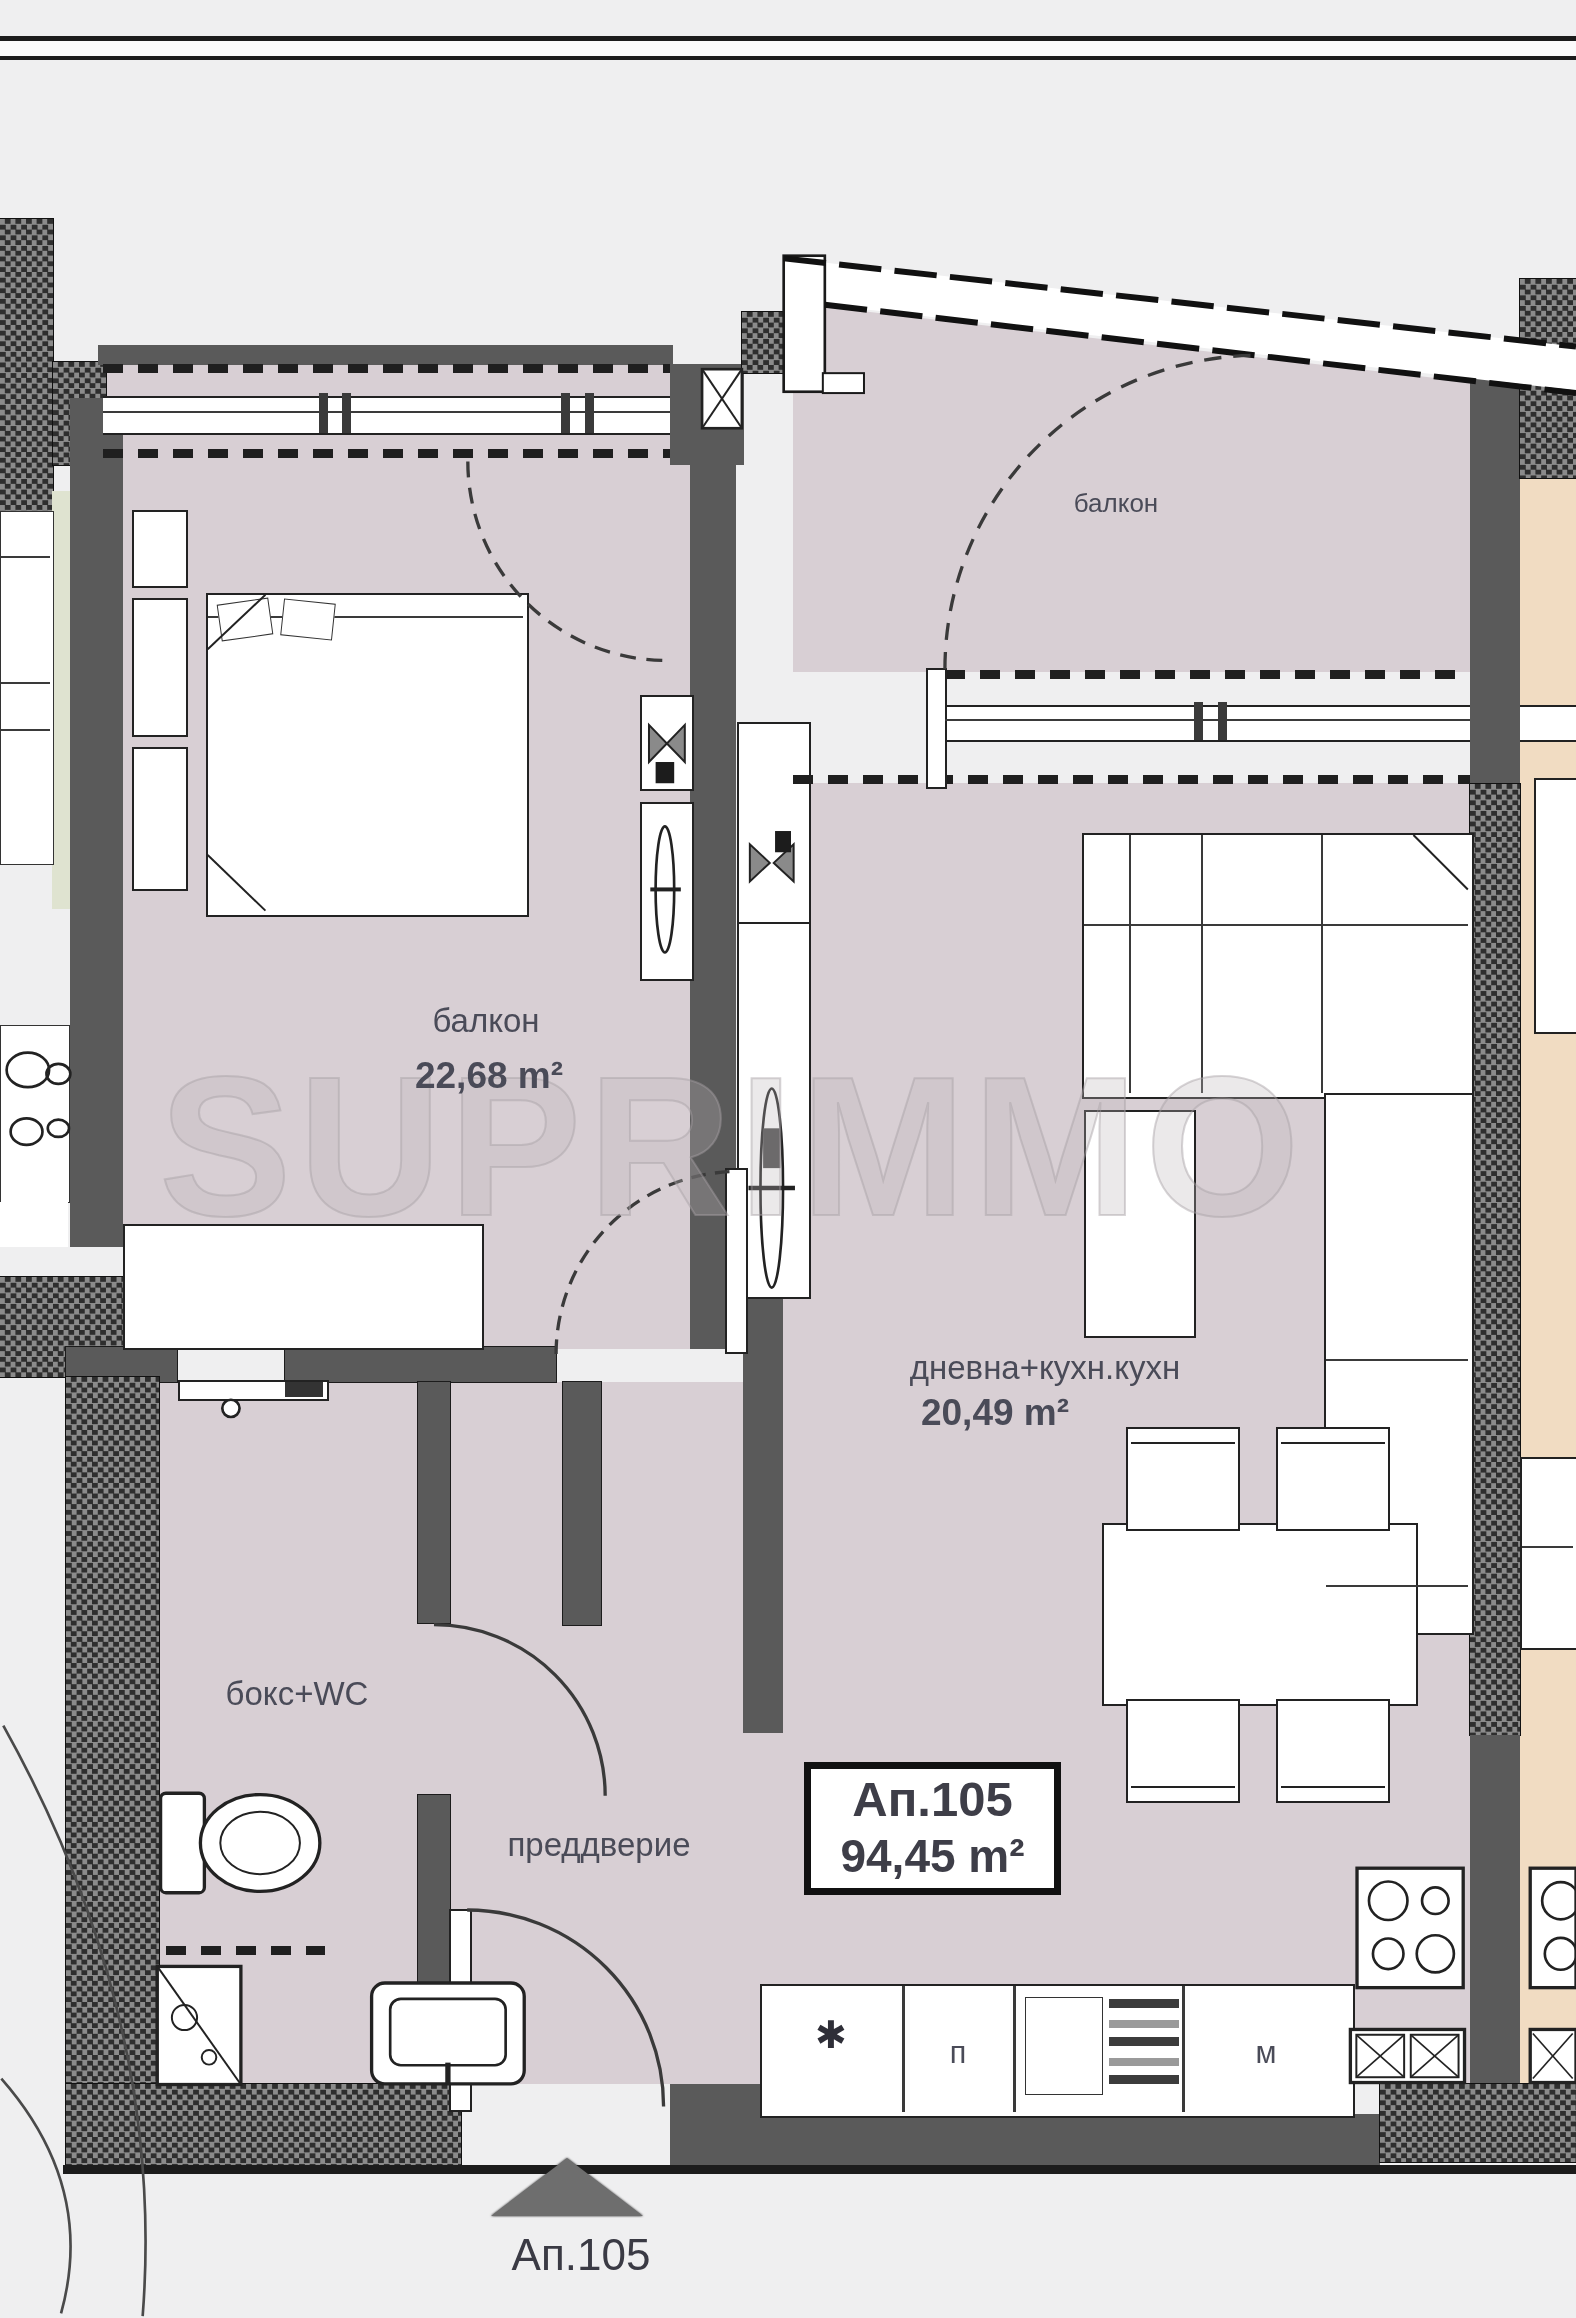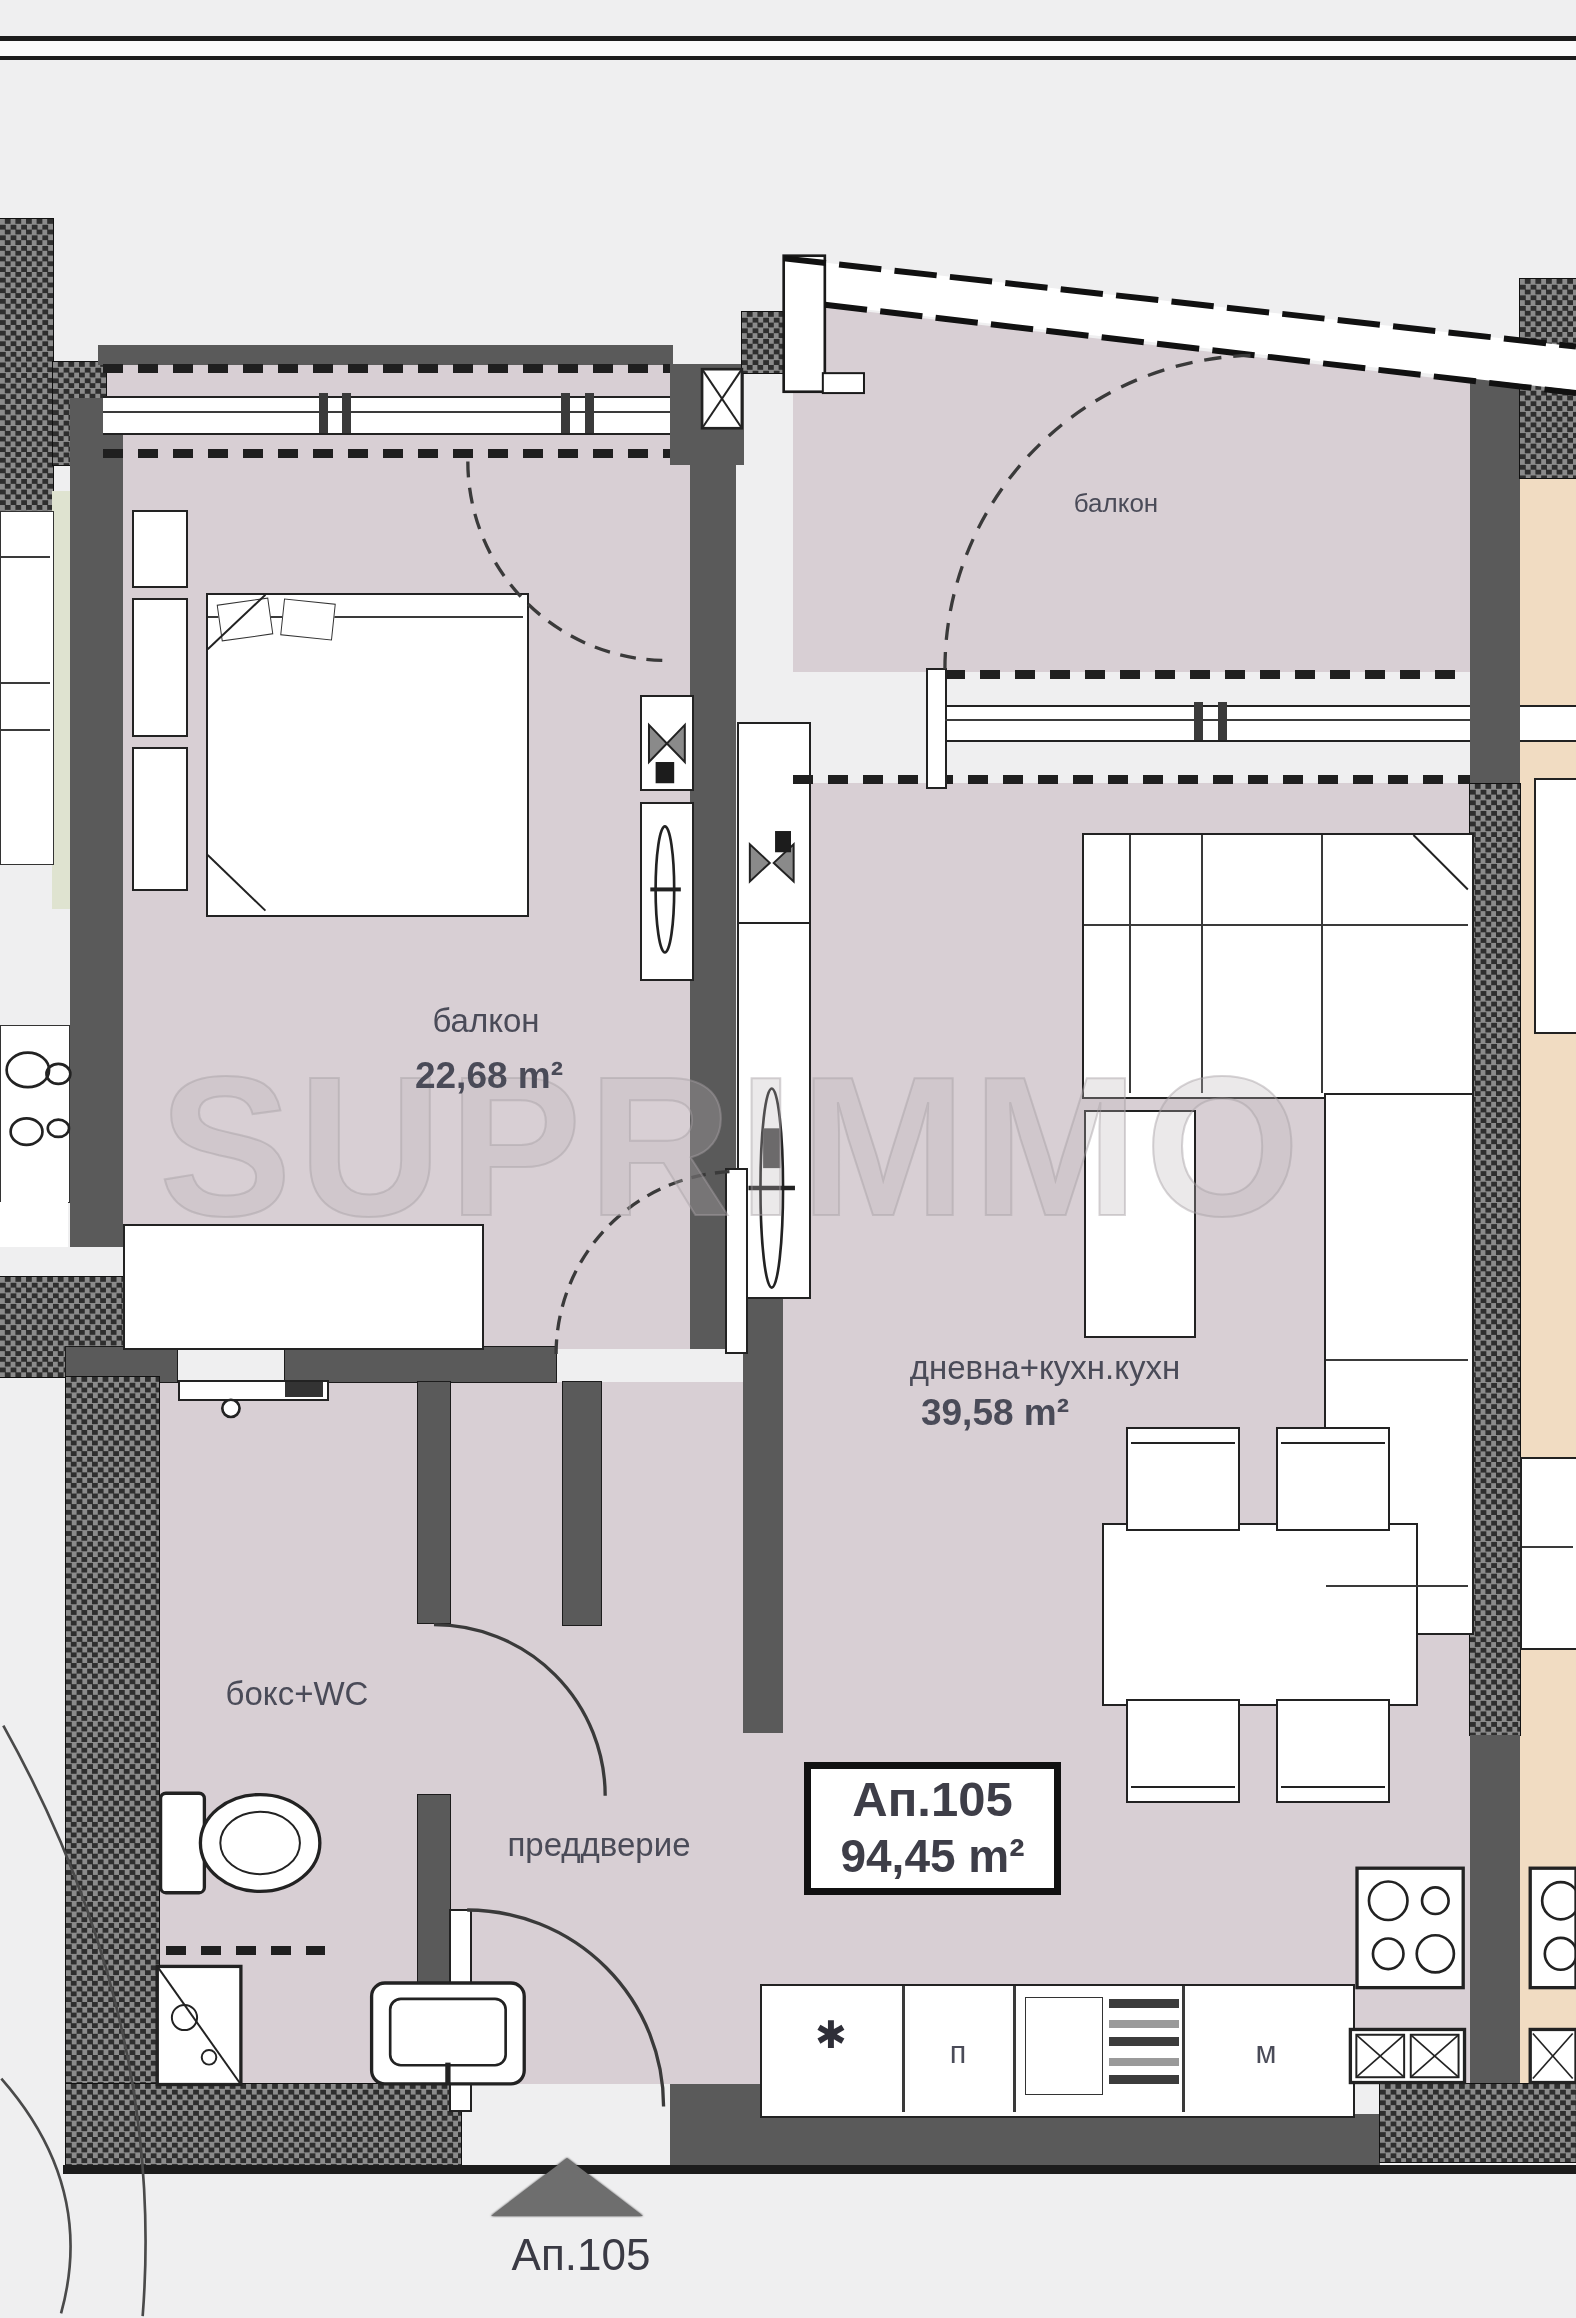--- a/index.html
+++ b/index.html
@@ -146,21 +146,21 @@
 <div class="abs inner-line" style="left:902px;top:1986px;width:2.7px;height:126px"></div>
 <div class="abs inner-line" style="left:1013px;top:1986px;width:2.7px;height:126px"></div>
 <div class="abs inner-line" style="left:1182px;top:1986px;width:2.7px;height:126px"></div>
 <div class="abs wbx2" style="left:1025px;top:1997px;width:76px;height:96px"></div>
 <div class="abs" style="left:1109px;top:1999px;width:70px;height:93px;z-index:4;background:repeating-linear-gradient(180deg,#3c3c3c 0 9.3px,#ffffff 9.3px 21px,#9a9a9a 21px 29px,#ffffff 29px 38px)"></div>
 
 <div class="abs lbl" style="left:1116px;top:503px;font-size:26px">балкон</div>
 <div class="abs lbl" style="left:486px;top:1021px;font-size:33px">балкон</div>
 <div class="abs lbl lblb" style="left:489px;top:1076px;font-size:37px">22,68 m²</div>
 <div class="abs lbl" style="left:1045px;top:1368px;font-size:33px">дневна+кухн.кухн</div>
-<div class="abs lbl lblb" style="left:995px;top:1413px;font-size:37px">39,58 m²</div>
+<div class="abs lbl lblb" style="left:995px;top:1413px;font-size:37px">20,49 m²</div>
 <div class="abs lbl" style="left:297px;top:1694px;font-size:33px">бокс+WC</div>
 <div class="abs lbl" style="left:599px;top:1845px;font-size:33px">преддверие</div>
 <div class="abs lbl" style="left:831px;top:2035px;font-size:38px;color:#2f2f38">✱</div>
 <div class="abs lbl" style="left:958px;top:2052px;font-size:30.5px">п</div>
 <div class="abs lbl" style="left:1266px;top:2052px;font-size:30.5px">м</div>
 
 <div class="abs apt-box" style="left:804px;top:1762px;width:243px;height:119px">
   <div style="font-size:49px;line-height:61px">Ап.105</div>
   <div style="font-size:46px;line-height:52px">94,45 m²</div>
 </div>

